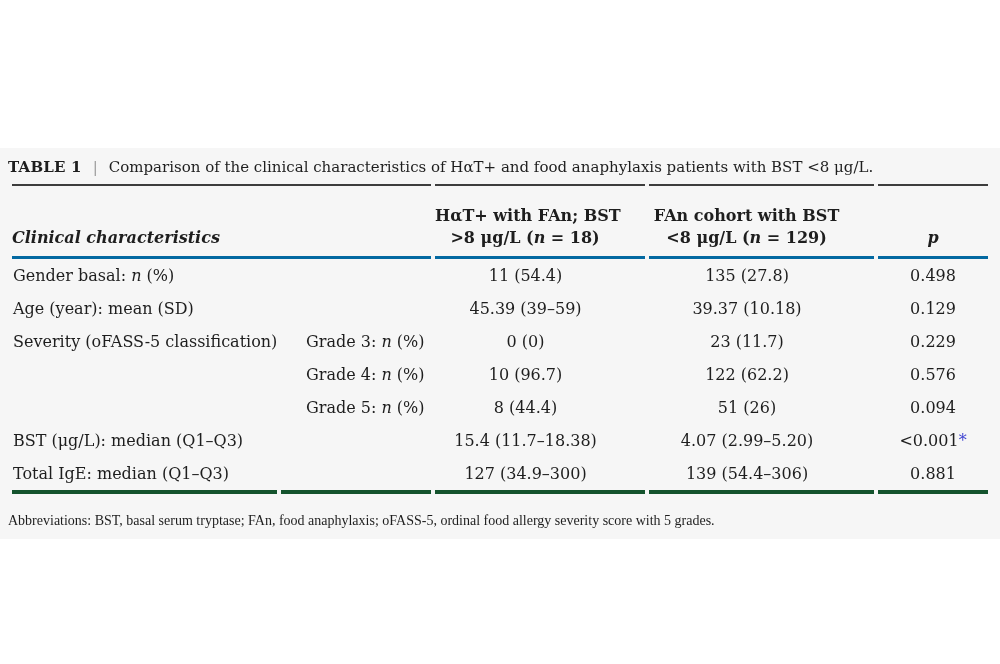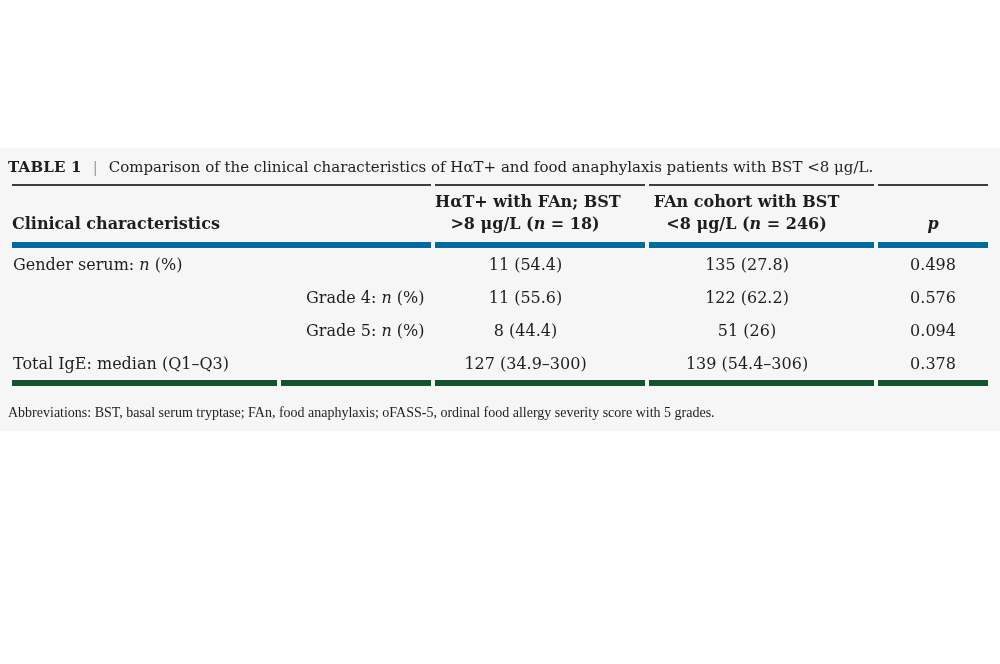--- a/index.html
+++ b/index.html
@@ -16,36 +16,36 @@
     font-size:15px;line-height:20px;white-space:nowrap;
   }
   .cap-label{font-weight:bold;letter-spacing:.2px;}
   .cap-sep{color:#9b9b9b;margin:0 11px;}
   table{
     table-layout:fixed;width:984px;
     border-collapse:separate;border-spacing:4px 0;
     font-size:16px;
   }
   thead th{
-    border-top:2px solid #3d3d3d;border-bottom:6px solid #0369a1;
+    border-top:2px solid #3d3d3d;border-bottom:3px solid #0369a1;
     vertical-align:bottom;font-weight:bold;
-    padding:5px 0 7px 0;line-height:22px;white-space:nowrap;
+    padding:19px 0 7px 0;line-height:22px;white-space:nowrap;
   }
-  th.c1{text-align:left;}
+  th.c1{text-align:left;font-style:italic;}
   .cc{text-align:center;}
   th.c3,td.c3{padding-right:30px;}
   th.c4,td.c4{padding-right:30px;}
   th.c5{font-style:italic;}
   tbody td{
     height:33px;vertical-align:middle;padding-top:0;padding-bottom:0;
     white-space:nowrap;
   }
   td.c1{text-align:left;}
   td.c2{text-align:left;padding-left:25px;}
-  tbody tr:last-child td{border-bottom:6px solid #14532d;margin-left:17px;}
+  tbody tr:last-child td{border-bottom:4px solid #14532d;margin-left:17px;}
   .footnotes{
     padding-top:18px;font-family:"Liberation Serif",serif;
     font-size:14px;line-height:17px;color:#1e1e1e;
   }
   .it{font-style:italic;}
 </style>
 </head>
 <body>
 
 <div class="page">
@@ -65,53 +65,74 @@
       </colgroup>
       <thead>
         <tr>
           <th class="c1" colspan="2">Clinical characteristics</th>
           <th class="cc c3">
             <div>HαT+ with FAn; BST</div>
             <div><span>&gt;8 μg/L (</span><span class="it">n</span><span> = 18)</span></div>
           </th>
           <th class="cc c4">
             <div>FAn cohort with BST</div>
-            <div><span>&lt;8 μg/L (</span><span class="it">n</span><span> = 246)</span></div>
+            <div><span>&lt;8 μg/L (</span><span class="it">n</span><span> = 129)</span></div>
           </th>
           <th class="cc c5">p</th>
         </tr>
       </thead>
       <tbody>
         <tr>
-          <td class="c1"><span>Gender serum: </span><span class="it">n</span><span> (%)</span></td>
+          <td class="c1"><span>Gender basal: </span><span class="it">n</span><span> (%)</span></td>
           <td class="c2"></td>
           <td class="cc c3"><span>11 (54.4)</span></td>
           <td class="cc c4"><span>135 (27.8)</span></td>
           <td class="cc c5v"><span>0.498</span></td>
         </tr>
         <tr>
+          <td class="c1"><span>Age (year): mean (SD)</span></td>
+          <td class="c2"></td>
+          <td class="cc c3"><span>45.39 (39–59)</span></td>
+          <td class="cc c4"><span>39.37 (10.18)</span></td>
+          <td class="cc c5v"><span>0.129</span></td>
+        </tr>
+        <tr>
+          <td class="c1"><span>Severity (oFASS-5 classification)</span></td>
+          <td class="c2"><span>Grade 3: </span><span class="it">n</span><span> (%)</span></td>
+          <td class="cc c3"><span>0 (0)</span></td>
+          <td class="cc c4"><span>23 (11.7)</span></td>
+          <td class="cc c5v"><span>0.229</span></td>
+        </tr>
+        <tr>
           <td class="c1"></td>
           <td class="c2"><span>Grade 4: </span><span class="it">n</span><span> (%)</span></td>
-          <td class="cc c3"><span>11 (55.6)</span></td>
+          <td class="cc c3"><span>10 (96.7)</span></td>
           <td class="cc c4"><span>122 (62.2)</span></td>
           <td class="cc c5v"><span>0.576</span></td>
         </tr>
         <tr>
           <td class="c1"></td>
           <td class="c2"><span>Grade 5: </span><span class="it">n</span><span> (%)</span></td>
           <td class="cc c3"><span>8 (44.4)</span></td>
           <td class="cc c4"><span>51 (26)</span></td>
           <td class="cc c5v"><span>0.094</span></td>
         </tr>
         <tr>
+          <td class="c1"><span>BST (μg/L): median (Q1–Q3)</span></td>
+          <td class="c2"></td>
+          <td class="cc c3"><span>15.4 (11.7–18.38)</span></td>
+          <td class="cc c4"><span>4.07 (2.99–5.20)</span></td>
+          <td class="cc c5v"><span>&lt;0.001</span><span style="color: rgb(58, 63, 208);">*</span></td>
+        </tr>
+        <tr>
           <td class="c1"><span>Total IgE: median (Q1–Q3)</span></td>
           <td class="c2"></td>
           <td class="cc c3"><span>127 (34.9–300)</span></td>
           <td class="cc c4"><span>139 (54.4–306)</span></td>
-          <td class="cc c5v"><span>0.378</span></td>
+          <td class="cc c5v"><span>0.881</span></td>
         </tr>
       </tbody>
     </table>
 
     <div class="footnotes">
       <div><span>Abbreviations: BST, basal serum tryptase; FAn, food anaphylaxis; oFASS-5, ordinal food allergy severity score with 5 grades.</span></div>
     </div>
 
   </div>
 </div>

